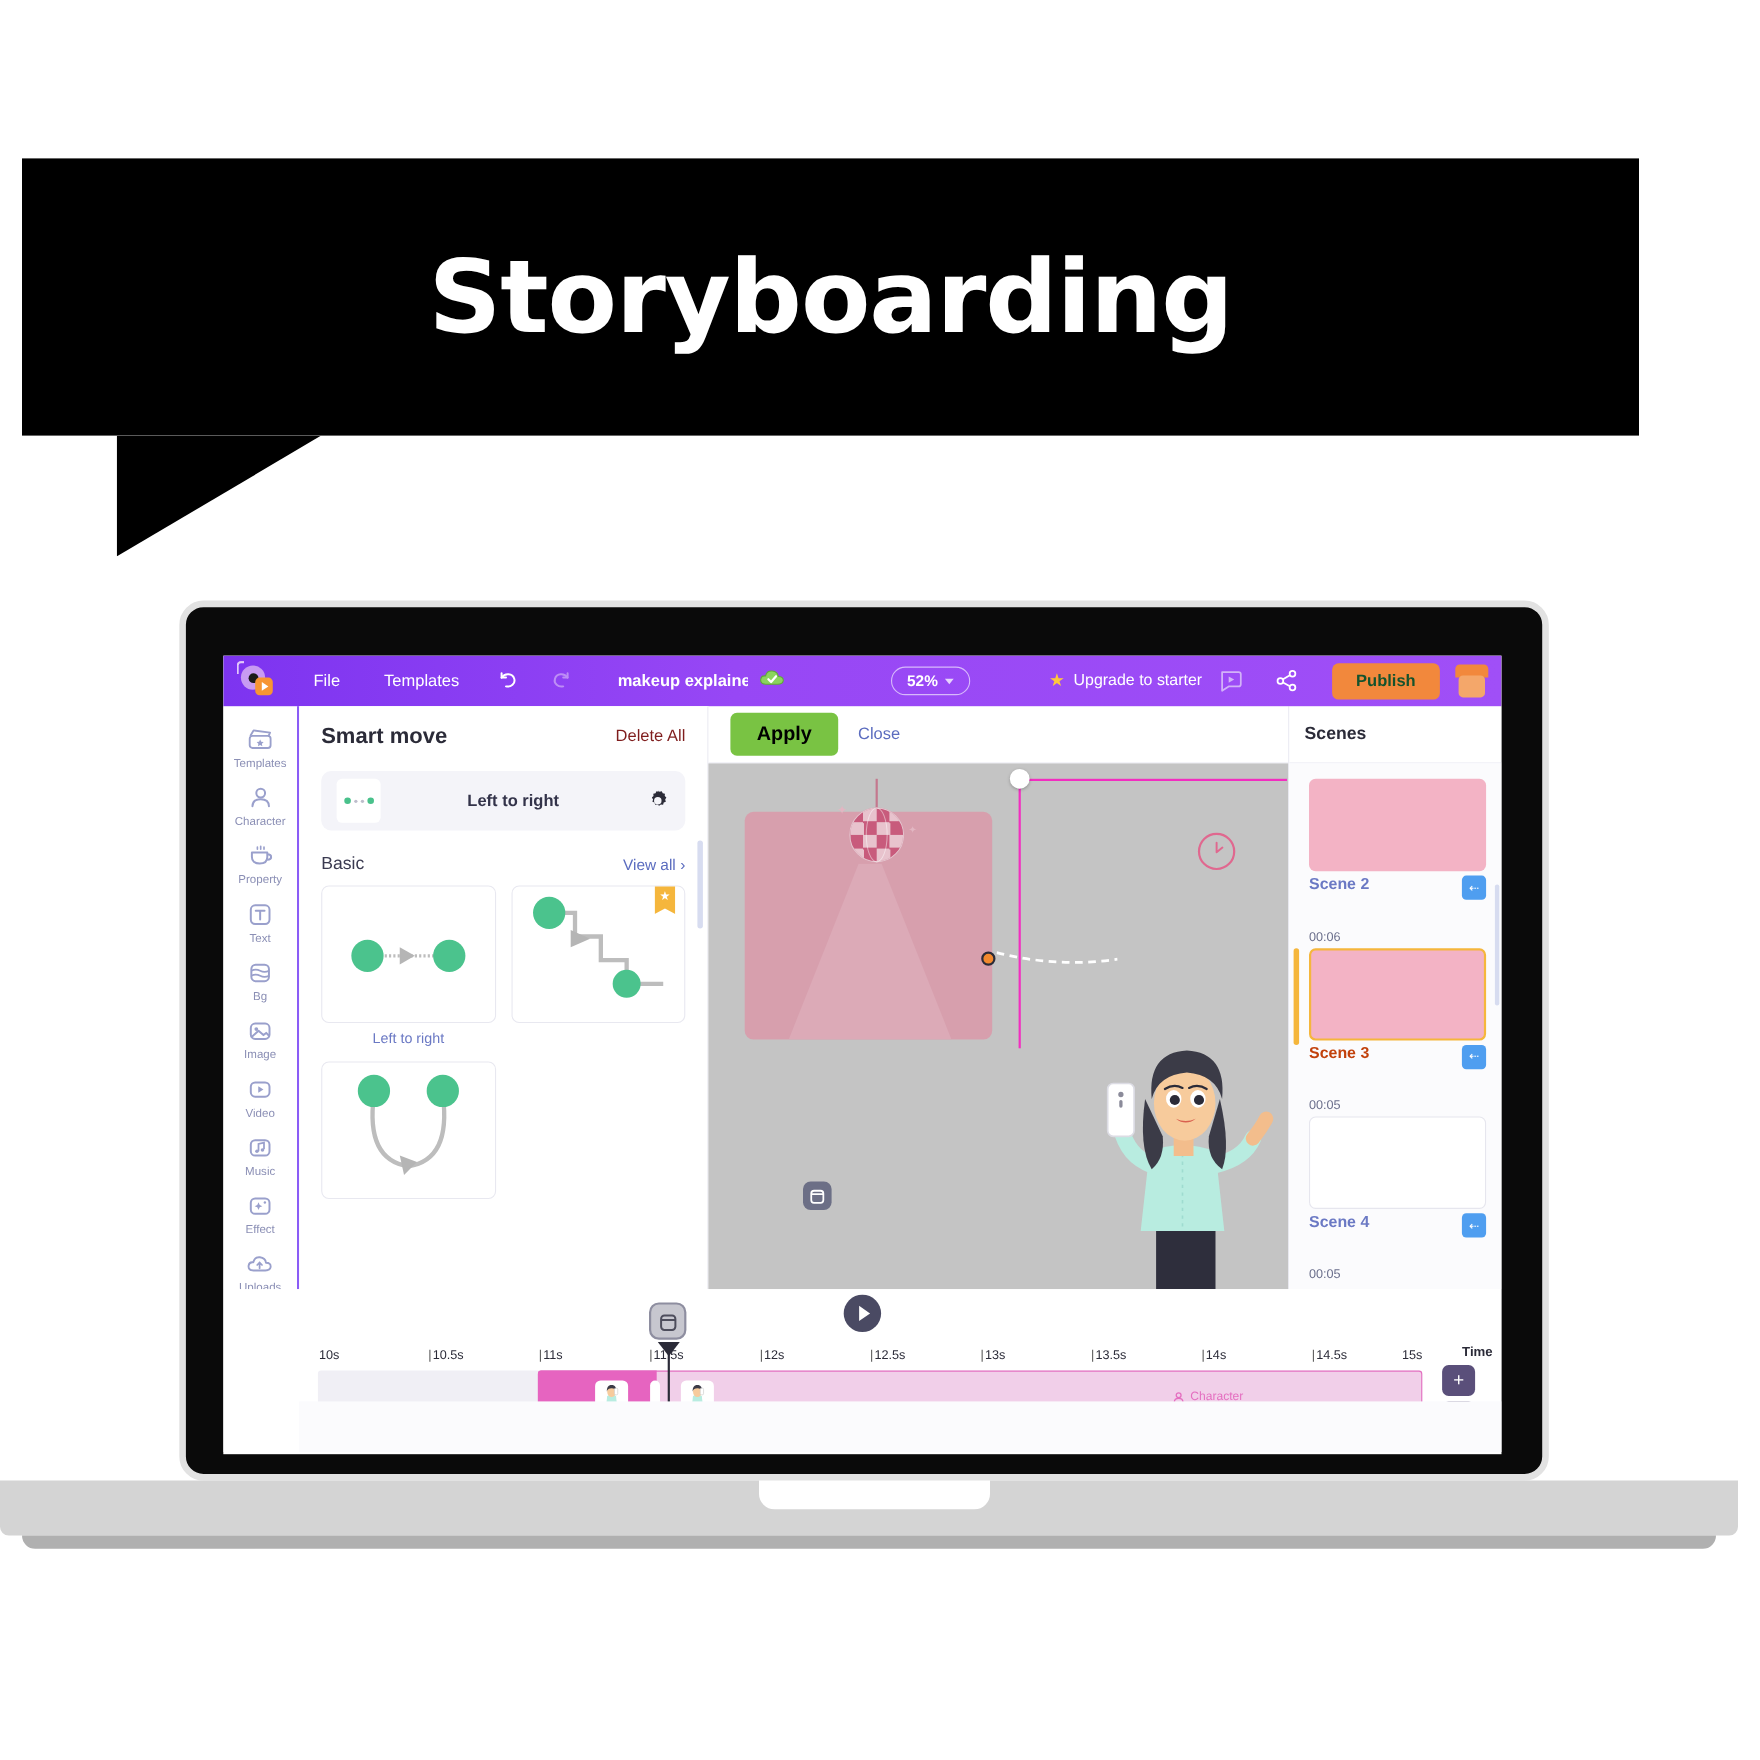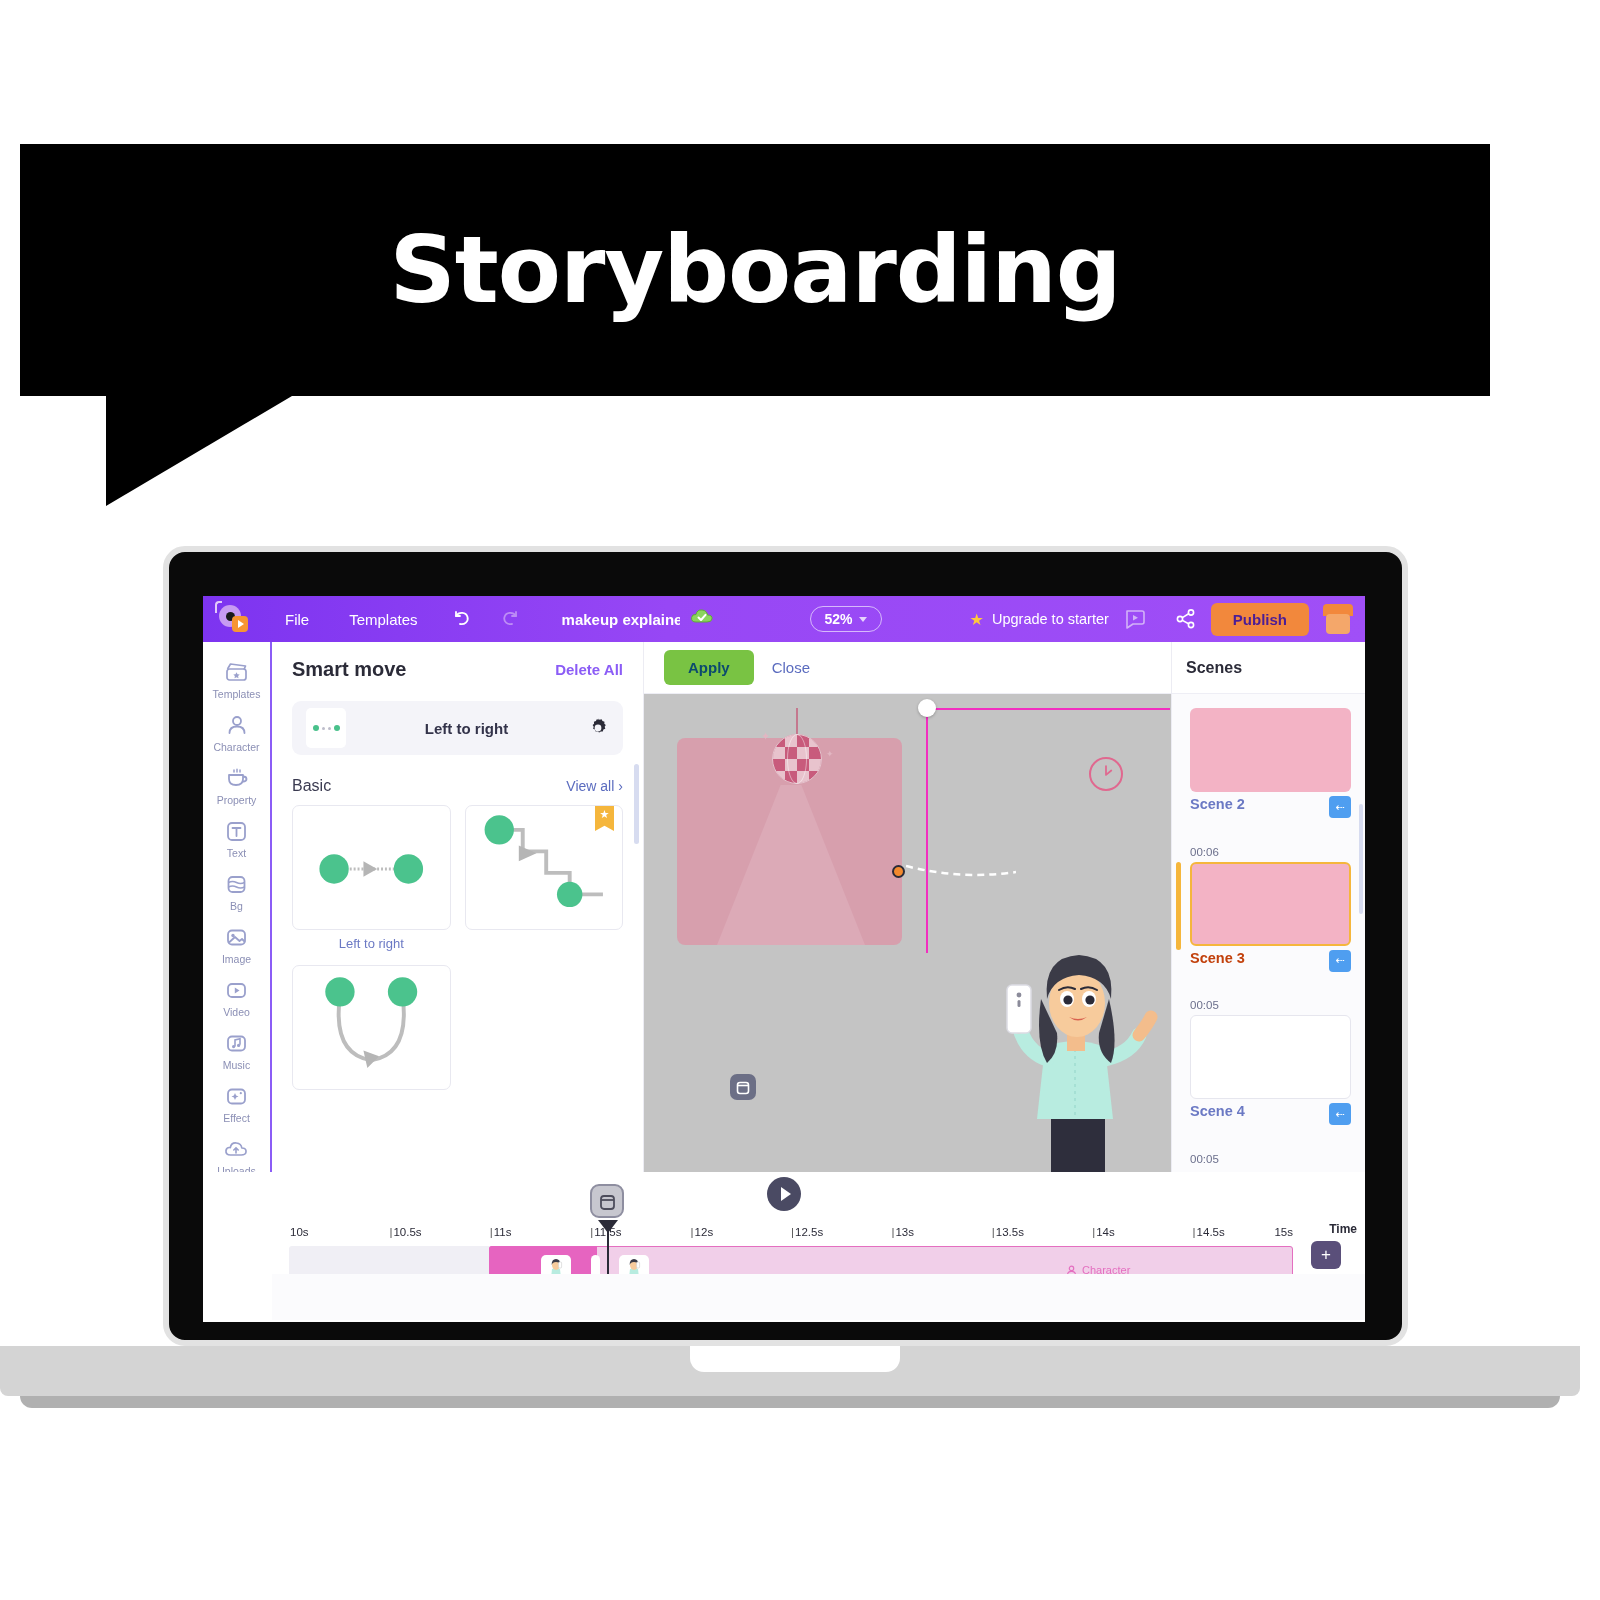--- a/index.html
+++ b/index.html
@@ -104,22 +104,22 @@
     padding: 4px 14px; font-size: 14px; font-weight: bold;
     display: flex; align-items: center; gap: 6px;
   }
   .caret-down { width:0;height:0;border-left:4px solid transparent;border-right:4px solid transparent;border-top:5px solid #e6d4fc;}
   .upgrade {
     margin-left: auto; display: flex; align-items: center; gap: 8px;
     font-size: 14.5px; white-space: nowrap;
   }
   .star { color: #ffc83d; font-size: 16px; }
   .publish {
-    background: #f2883c; color: #4c1d95; font-size: 15px; font-weight: bold;
-    padding: 8px 22px; border-radius: 6px; cursor: pointer;
+    background: #f2883c; color: #14532d; font-size: 15px; font-weight: bold;
+    padding: 8px 22px; border-radius: 6px; margin-left: 16px; cursor: pointer;
   }
   .avatar-top { width: 34px; height: 30px; margin: 0 10px 0 12px; position:relative;}
   .avatar-top .hat{position:absolute;left:2px;top:0;width:30px;height:12px;background:#f2883c;border-radius:4px 4px 0 0;}
   .avatar-top .face{position:absolute;left:5px;top:10px;width:24px;height:20px;background:#f4a76a;border-radius:4px;}
 
   
   .body-row { display: flex; height: 530px; }
 
   
   .rail {
@@ -133,21 +133,21 @@
   .rail-ic { width: 26px; height: 26px; display:flex;align-items:center;justify-content:center; }
   .rail-lb { font-size: 10.5px; color: #8b8fb5; margin-top: 3px; }
 
   
   .panel {
     width: 372px; background: #ffffff; border-right: 1px solid #ececf3;
     padding: 16px 20px 0 20px; flex-shrink: 0; position: relative; overflow: hidden;
   }
   .panel-head { display: flex; align-items: center; justify-content: space-between; }
   .panel-title { font-size: 20px; font-weight: bold; color: #2b2b38; }
-  .panel-delete { font-size: 15px; color: #8b5cf6; cursor: pointer; font-weight: bold; }
+  .panel-delete { font-size: 15px; color: #7f1d1d; cursor: pointer; }
   .applied {
     margin-top: 20px; background: #f4f4f9; border-radius: 9px;
     height: 54px; display: flex; align-items: center; padding: 0 14px;
   }
   .applied-thumb {
     width: 40px; height: 40px; background: #fff; border-radius: 5px;
     display: flex; align-items: center; justify-content: center; gap: 3px;
   }
   .dot-g { width: 6px; height: 6px; border-radius: 50%; background: #49c18b; }
   .dot-s { width: 3px; height: 3px; border-radius: 50%; background: #bdbdcb; }
@@ -173,21 +173,21 @@
     background: #d7dcf0; border-radius: 3px;
   }
 
   
   .canvas-col { flex: 1; display: flex; flex-direction: column; min-width:0; }
   .canvas-actions {
     height: 52px; display: flex; align-items: center; padding-left: 20px; gap: 18px;
     background:#fff; border-bottom:1px solid #eeeef5;
   }
   .btn-apply {
-    background:#79c343; color:#0c4a6e; font-size:15px; font-weight:bold;
+    background:#79c343; color:#000000; font-size:18px; font-weight:bold;
     padding: 9px 24px; border-radius: 6px; cursor:pointer;
   }
   .btn-close { color:#5b6cbf; font-size:15px; cursor:pointer; }
   .stage { flex:1; position:relative; background:#c4c4c4; overflow:hidden; }
   .backdrop {
     position:absolute; left: 33px; top: 44px; width: 225px; height: 207px;
     background:#d79fad; border-radius: 8px; overflow:hidden;
   }
   .spotlight {
     position:absolute; left: 40px; bottom: 0; width: 148px; height: 160px;

